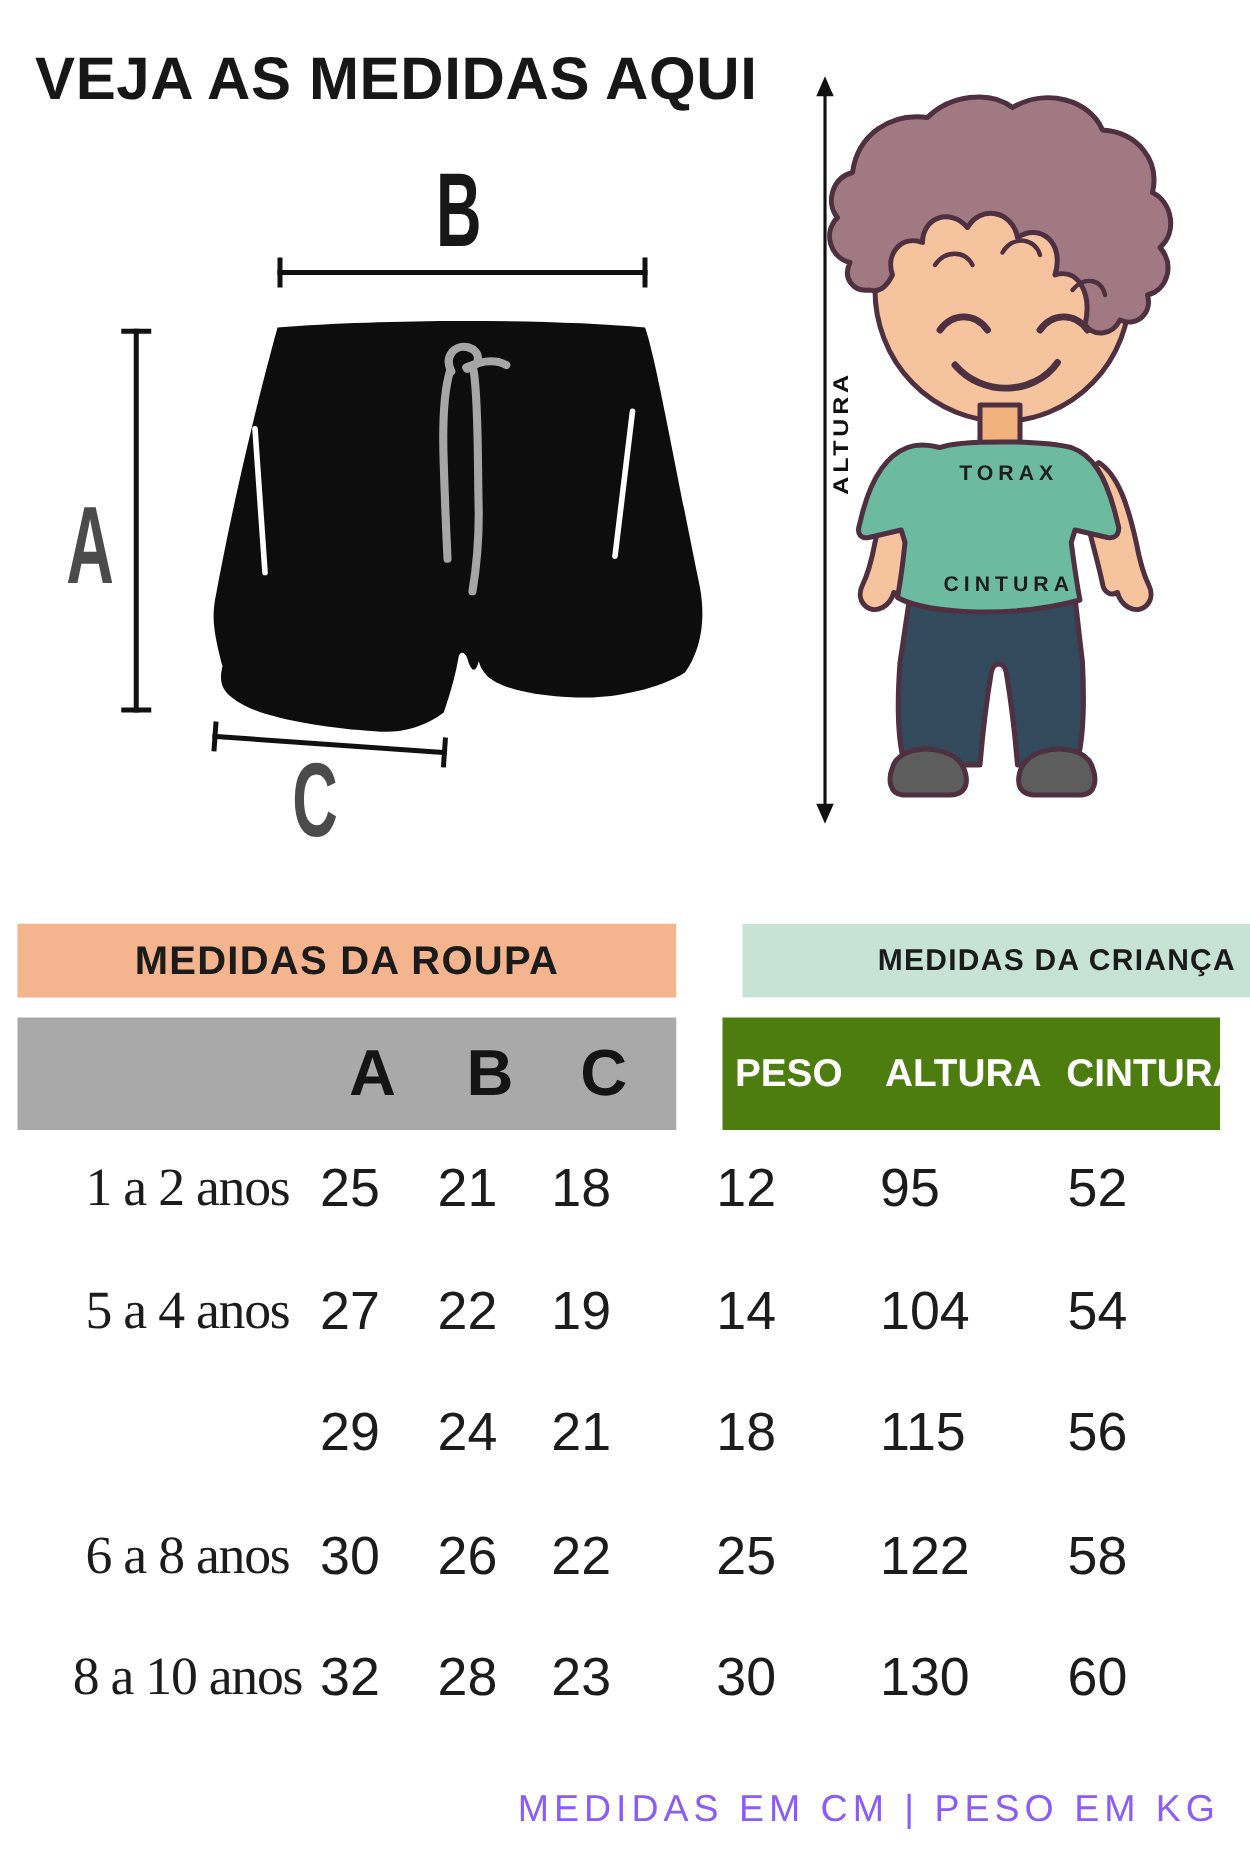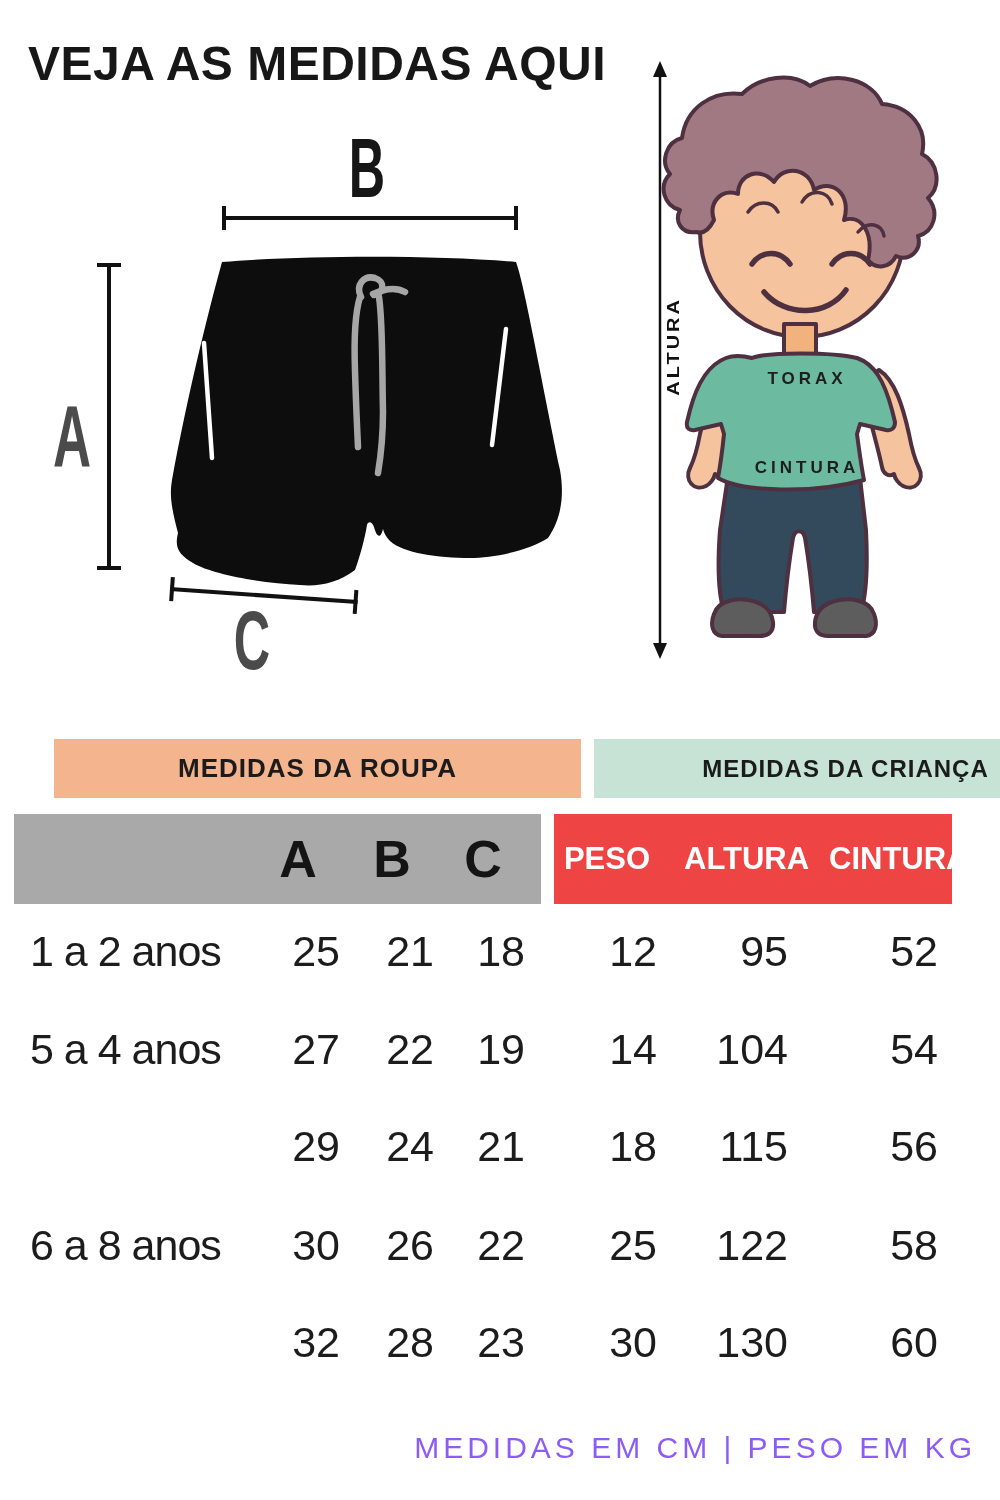--- a/index.html
+++ b/index.html
@@ -27,38 +27,38 @@
   .mline-v .t1{top:0;} .mline-v .t2{bottom:0;}
   .line-b{left:222px;top:206px;width:296px;}
   .line-a{left:97px;top:263px;height:307px;}
   .line-c{left:170px;top:577px;width:188px;transform:rotate(4deg);transform-origin:left center;}
   
   .altura-label{left:662px;top:297px;writing-mode:vertical-rl;transform:rotate(180deg) scaleX(.85);
      font-size:20px;font-weight:800;letter-spacing:3px;color:#111;}
   
   .banner{position:absolute;top:739px;height:59px;display:flex;align-items:center;justify-content:center;
      font-weight:700;color:#1b1b1b;}
-  .banner-garment{left:14px;width:527px;background:#F4B48E;font-size:26px;letter-spacing:1px;margin-left:40px;}
+  .banner-garment{left:14px;width:527px;background:#F4B48E;font-size:32px;letter-spacing:1px;}
   .banner-child{left:594px;width:503px;background:#C6E3D6;font-size:24px;letter-spacing:1px;}
   
   .subhead{position:absolute;top:814px;height:90px;}
   .subhead-garment{left:14px;width:527px;background:#A9A9A9;color:#141414;}
-  .subhead-child{left:554px;width:398px;background:#ef4444;color:#ffffff;}
+  .subhead-child{left:578px;width:398px;background:#4d7c0f;color:#ffffff;}
   .subhead .sh{position:absolute;top:0;height:90px;line-height:90px;text-align:center;}
   .sh-tam{left:16px;width:220px;text-align:left;font-size:34px;font-weight:600;}
   .sh-a{left:254px;width:60px;font-size:52px;font-weight:600;}
   .sh-b{left:348px;width:60px;font-size:52px;font-weight:600;}
   .sh-c{left:439px;width:60px;font-size:52px;font-weight:600;}
   .sh-peso{left:8px;width:90px;font-size:31px;font-weight:600;}
   .sh-alt{left:130px;width:110px;font-size:31px;font-weight:600;}
   .sh-cin{left:275px;width:120px;font-size:31px;font-weight:600;}
   
   .row{position:absolute;left:0;width:1000px;height:62px;line-height:62px;font-size:43px;color:#1c1c1c;}
-  .cell{position:absolute;text-align:right;}
-  .cell-label{left:30px;width:240px;text-align:left;letter-spacing:-1px;}
+  .cell{position:absolute;text-align:left;}
+  .cell-label{left:30px;width:240px;text-align:center;letter-spacing:-1px;font-family:Liberation Serif, serif;}
   .col-a{left:256px;width:84px;}
   .col-b{left:350px;width:84px;}
   .col-c{left:441px;width:84px;}
   .col-peso{left:573px;width:84px;}
   .col-alt{left:704px;width:84px;}
   .col-cin{left:854px;width:84px;}
   
   .footer{right:24px;top:1431px;font-size:30px;letter-spacing:4px;color:#8b5cf6;}
   svg text{font-family:"Liberation Sans",sans-serif;}
 </style>
@@ -249,20 +249,21 @@
   <div class="row" style="top:1214px">
     <div class="cell cell-label">6 a 8 anos</div>
     <div class="cell col-a">30</div>
     <div class="cell col-b">26</div>
     <div class="cell col-c">22</div>
     <div class="cell col-peso">25</div>
     <div class="cell col-alt">122</div>
     <div class="cell col-cin">58</div>
   </div>
   <div class="row" style="top:1311px">
+    <div class="cell cell-label">8 a 10 anos</div>
     <div class="cell col-a">32</div>
     <div class="cell col-b">28</div>
     <div class="cell col-c">23</div>
     <div class="cell col-peso">30</div>
     <div class="cell col-alt">130</div>
     <div class="cell col-cin">60</div>
   </div>
 
   <div class="abs footer">MEDIDAS EM CM | PESO EM KG</div>
 

